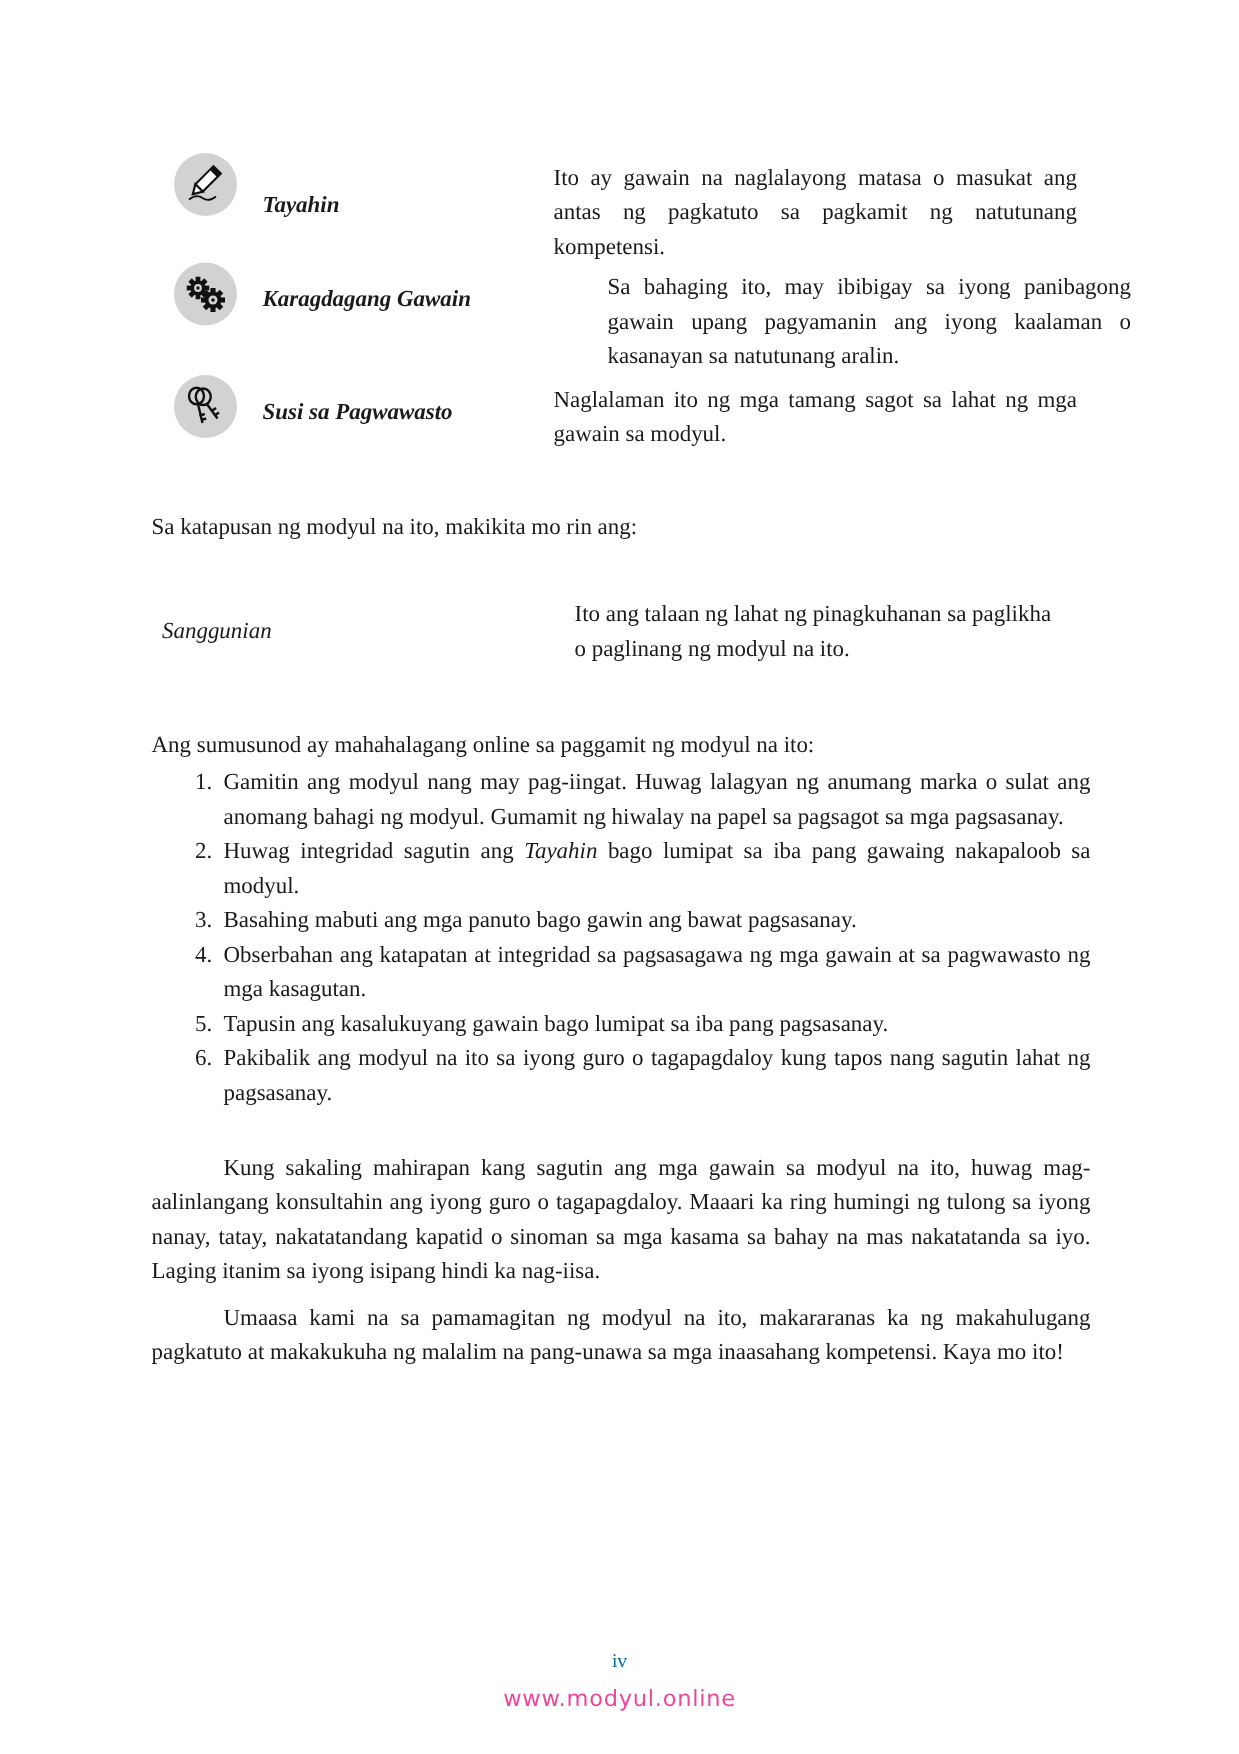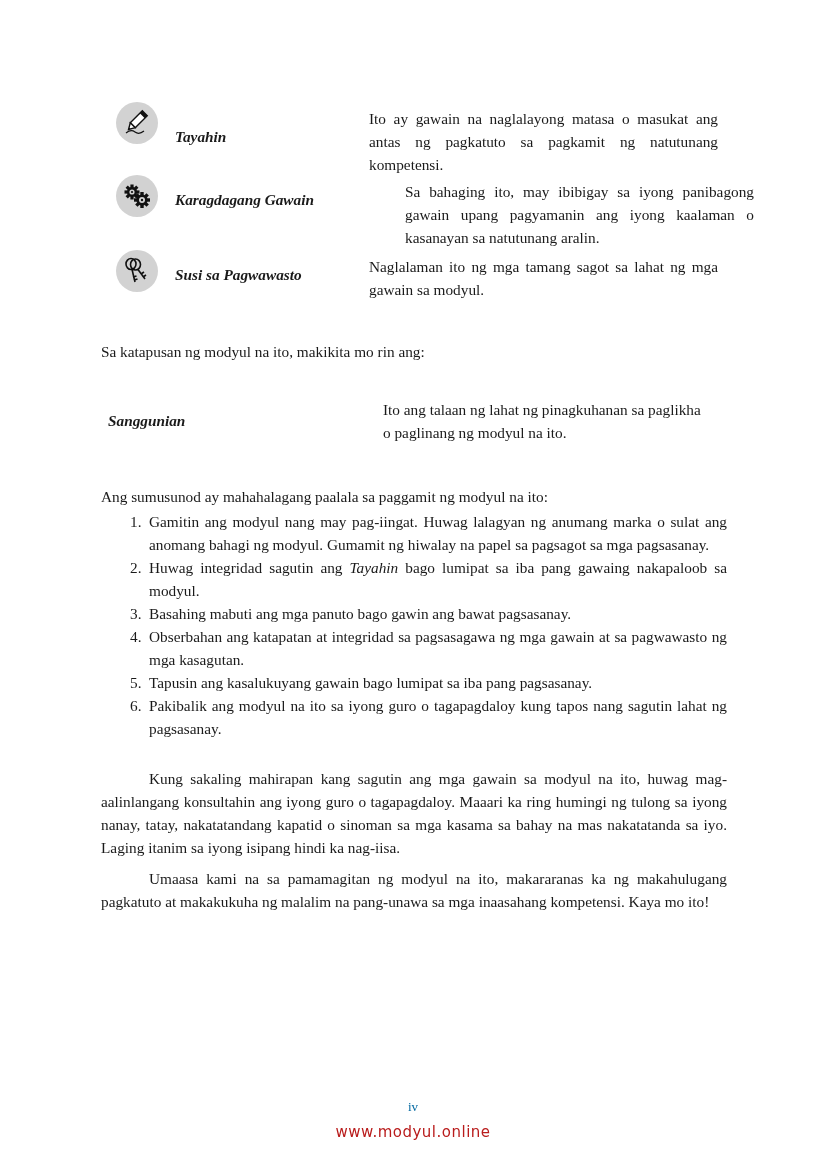--- a/index.html
+++ b/index.html
@@ -62,21 +62,21 @@
       left: 101px;
       width: 626px;
       text-align: justify;
     }
     .para.last-left { text-align-last: left; }
 
     .sang-label {
       position: absolute;
       left: 108px;
       top: 409px;
-      font-weight: bold;
+      font-weight: normal;
       font-style: italic;
     }
     .sang-desc {
       position: absolute;
       left: 383px;
       top: 398px;
       width: 320px;
     }
 
     .reminders {
@@ -112,21 +112,21 @@
     }
     .watermark {
       position: absolute;
       top: 1121px;
       left: 0;
       width: 826px;
       text-align: center;
       font-family: "DejaVu Sans", "Liberation Sans", sans-serif;
       font-size: 15px;
       letter-spacing: 0.5px;
-      color: #b91c1c;
+      color: #ec4899;
     }
   </style>
 </head>
 <body>
 
 <div class="page">
 
   <div class="icon-row" style="top:102px;">
     <div class="icon">
       <svg width="30" height="30" viewBox="0 0 30 30">
@@ -191,21 +191,21 @@
     </div>
     <span class="label" style="top:13px;">Susi sa Pagwawasto</span>
     <div class="desc" style="top:5px;">Naglalaman ito ng mga tamang sagot sa lahat ng mga gawain sa modyul.</div>
   </div>
 
   <div class="para" style="top:340px;">Sa katapusan ng modyul na ito, makikita mo rin ang:</div>
 
   <div class="sang-label">Sanggunian</div>
   <div class="sang-desc">Ito ang talaan ng lahat ng pinagkuhanan sa paglikha o paglinang ng modyul na ito.</div>
 
-  <div class="para" style="top:485px;">Ang sumusunod ay mahahalagang paalala sa paggamit ng modyul na ito:</div>
+  <div class="para" style="top:485px;">Ang sumusunod ay mahahalagang online sa paggamit ng modyul na ito:</div>
 
   <ol class="reminders">
     <li>
       <span class="num">1.</span>
       <span>Gamitin ang modyul nang may pag-iingat. Huwag lalagyan ng anumang marka o sulat ang anomang bahagi ng modyul. Gumamit ng hiwalay na papel sa pagsagot sa mga pagsasanay.</span>
     </li>
     <li>
       <span class="num">2.</span>
       <span>Huwag integridad sagutin ang </span><em>Tayahin</em><span> bago lumipat sa iba pang gawaing nakapaloob sa modyul.</span>
     </li>

